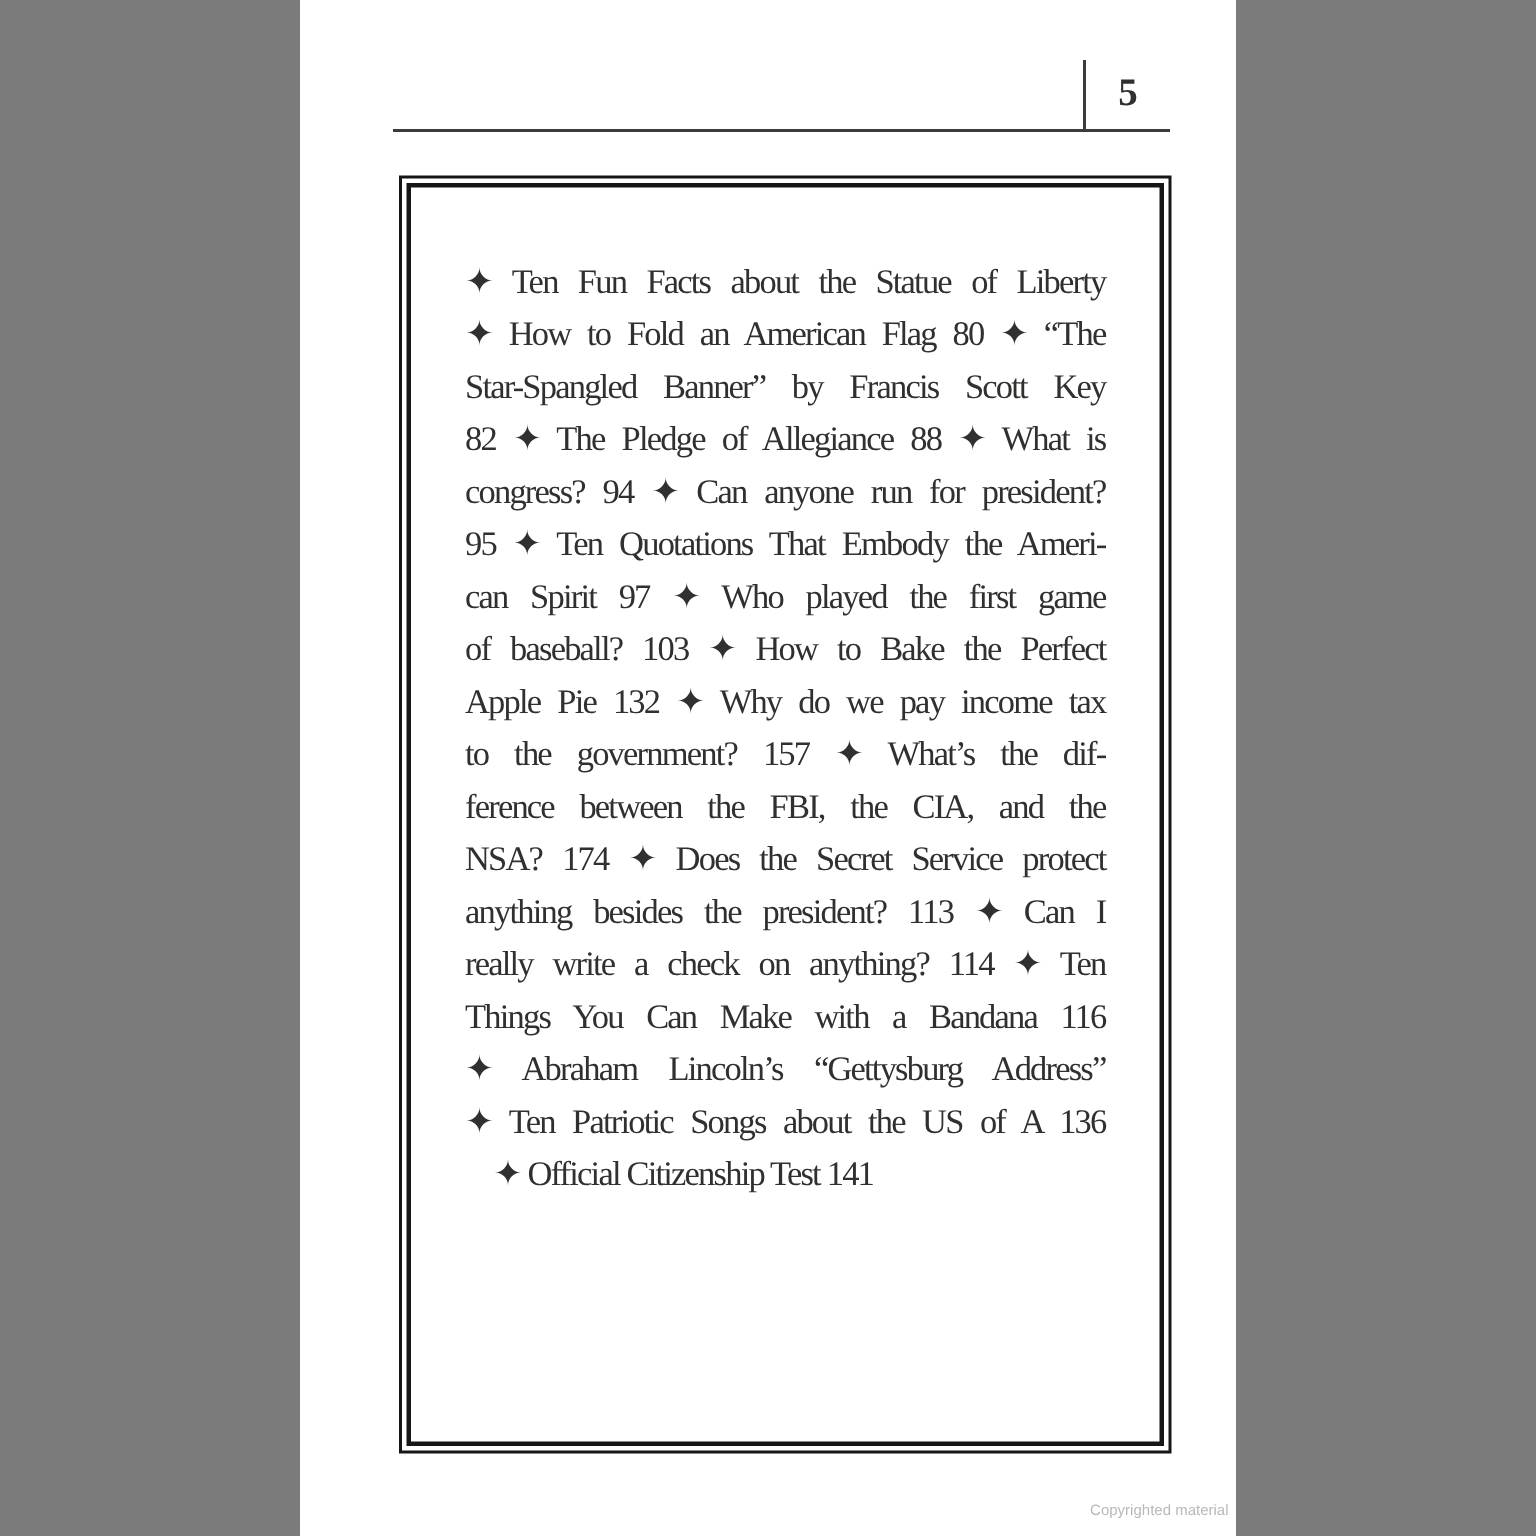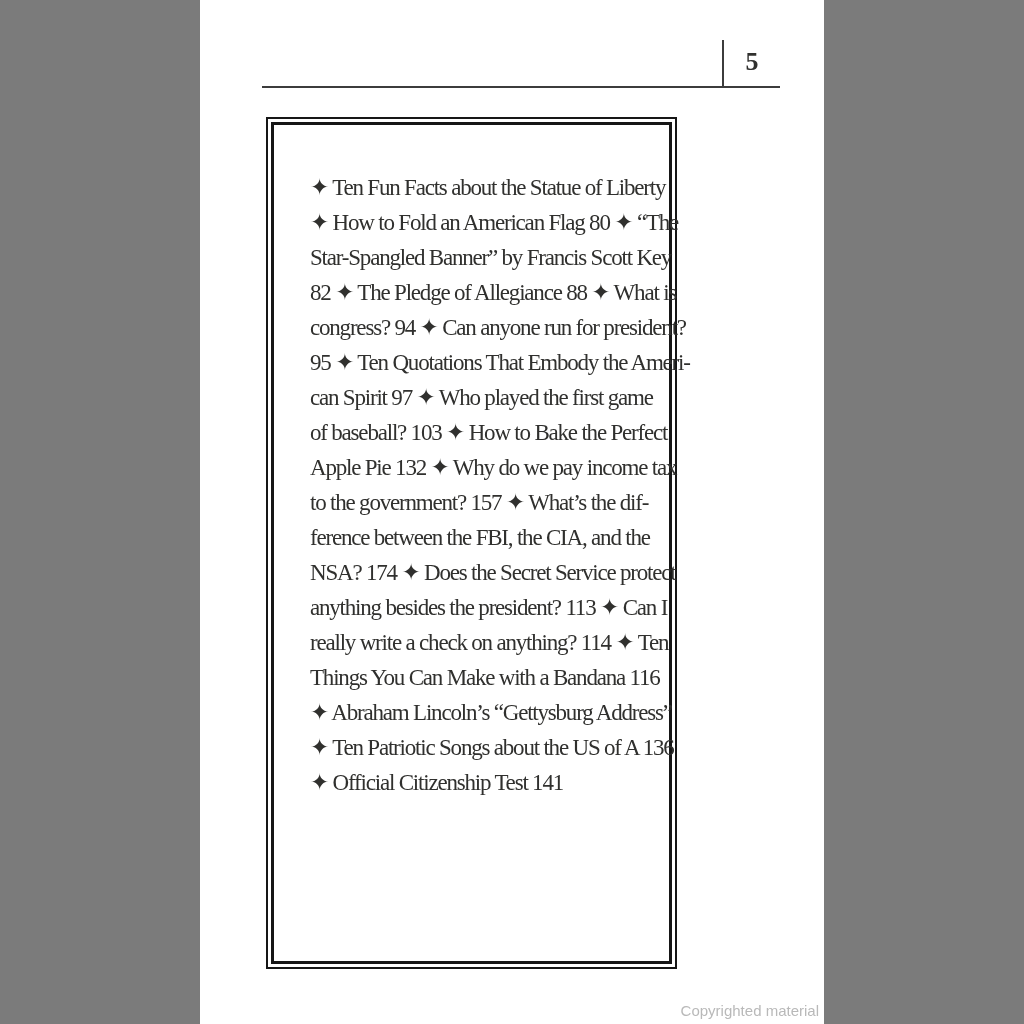--- a/index.html
+++ b/index.html
@@ -57,21 +57,21 @@
     font-weight: bold;
     color: var(--text);
     letter-spacing: 0;
   }
 
   
   .toc-border-box {
     position: absolute;
     left: 66px;
     top: 117px;
-    width: 411px;
+    width: 515px;
     height: 852px;
     border: 2px solid var(--border);
   }
   .toc-inner-border {
     position: absolute;
     left: 3px;
     top: 3px;
     right: 3px;
     bottom: 3px;
     border: 3px solid var(--border);
@@ -91,29 +91,30 @@
     color: var(--text);
     letter-spacing: -1.2px;
     text-align: justify;
     text-align-last: justify;
     white-space: nowrap;
     overflow: visible;
   }
   .toc-line.last {
     text-align: center;
     text-align-last: left;
+    margin-left: 19px;
   }
 
   
   .watermark {
     position: absolute;
     right: 5px;
     top: 1002px;
     font-family: "Liberation Sans", "DejaVu Sans", sans-serif;
-    font-size: 15px;
+    font-size: 10px;
     color: var(--watermark);
   }
 </style>
 </head>
 <body>
 
 <div class="stage">
   <div class="book-page">
 
     <div class="header-rule"></div>

